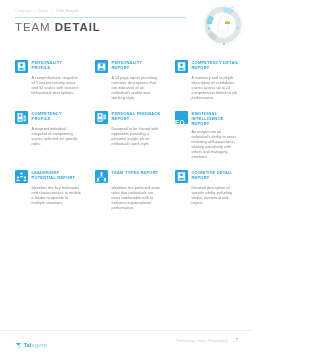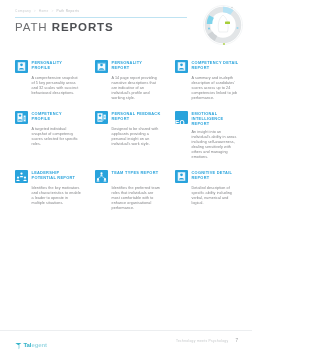--- a/index.html
+++ b/index.html
@@ -192,21 +192,21 @@
       <span>Company</span>
       <span class="sep">&gt;</span>
       <span>Home</span>
       <span class="sep">&gt;</span>
       <span class="crumb-active">Path Reports</span>
     </div>
 
     <div class="header-rule"></div>
 
     <div class="page-title">
-      <span>PATH</span><span>&nbsp;</span><b>REPORTS</b>
+      <span>TEAM</span><span>&nbsp;</span><b>DETAIL</b>
     </div>
 
     <div class="emblem">
       <svg width="42" height="42" viewBox="0 0 42 42" aria-hidden="true">
         <circle cx="21" cy="21" r="15.5" fill="none" stroke="#e2e5e7" stroke-width="5.5"></circle>
         <circle cx="21" cy="21" r="19.5" fill="none" stroke="#eef1f2" stroke-width="0.7"></circle>
         <path d="M21 21 m0,-15.5 a15.5,15.5 0 0 1 9,3" fill="none" stroke="#b7e3f5" stroke-width="5.5"></path>
         <path d="M21 21 m-13,8 a15.5,15.5 0 0 0 6,5.5" fill="none" stroke="#cfd3d6" stroke-width="5.5"></path>
         <path d="M9.5 12.5 A15.5,15.5 0 0 0 7.5 20" fill="none" stroke="#7fd3ea" stroke-width="5.5"></path>
         <path d="M21 11 C16 15, 15.5 22, 17 28 L25.5 28 C27 22, 26 15, 21 11 Z" fill="#ffffff" stroke="#e4e7e9" stroke-width="0.6"></path>

